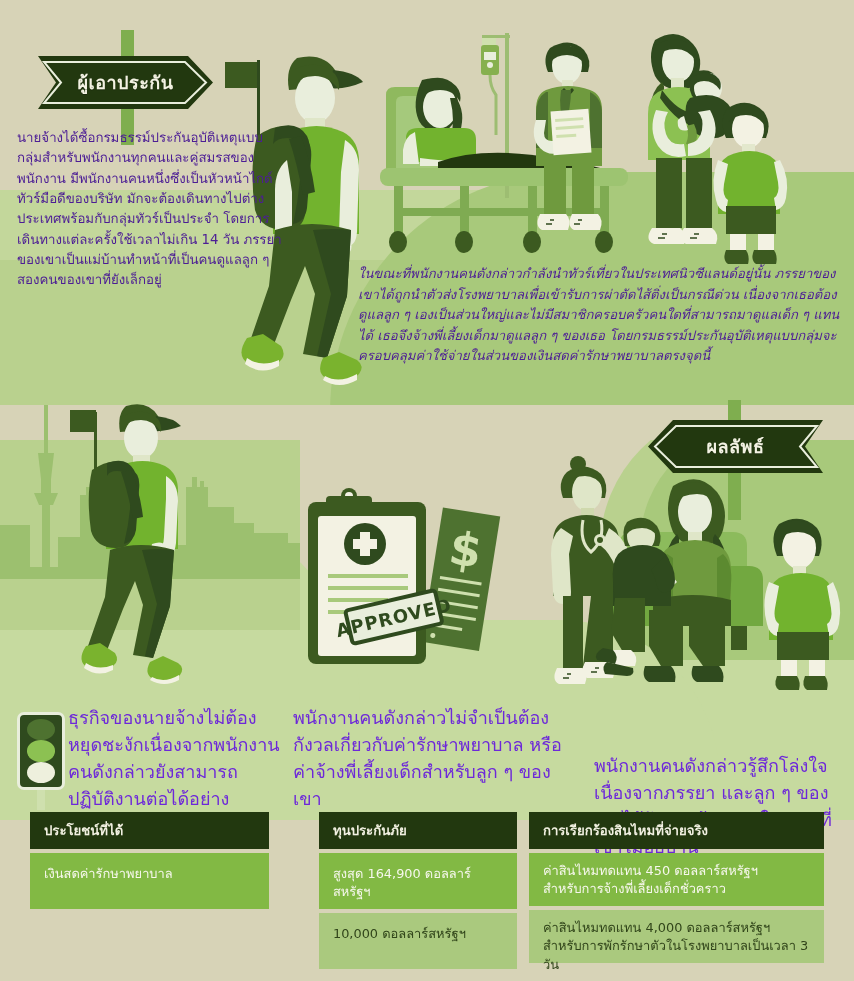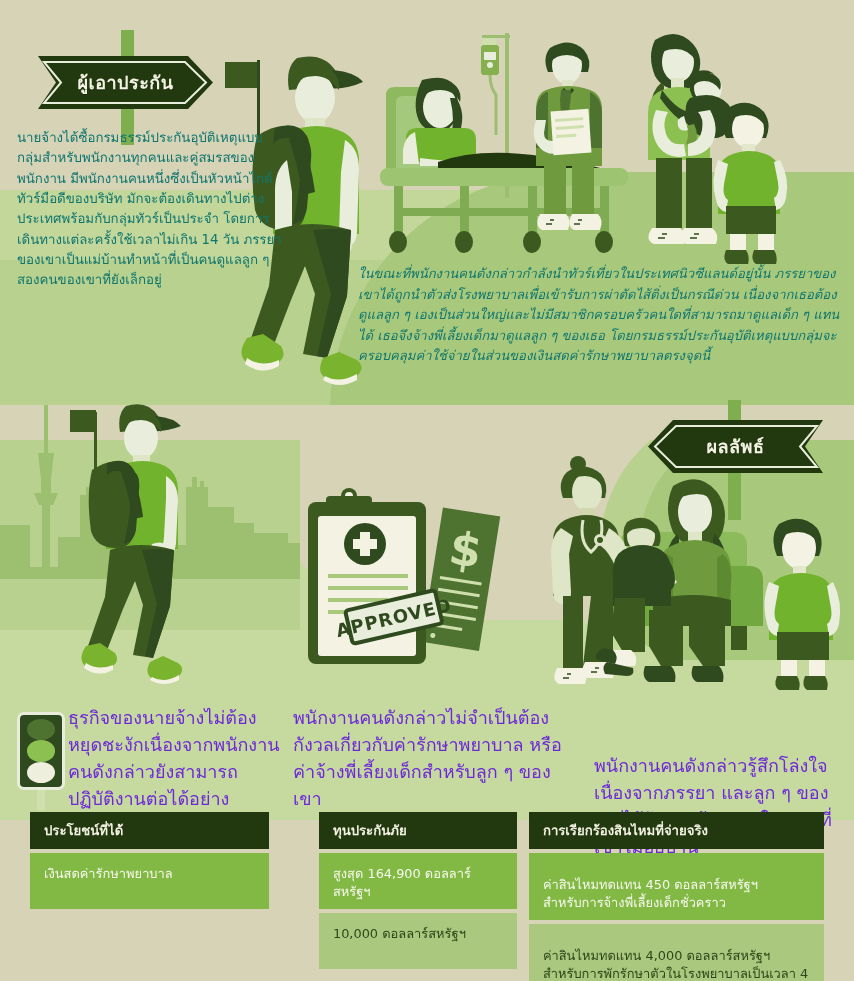--- a/index.html
+++ b/index.html
@@ -36,21 +36,21 @@
     text-shadow:0 1px 0 rgba(0,0,0,.25);
   }
   #sign-insured{left:30px;top:30px;width:200px;height:110px;}
   #sign-insured .post{left:91px;top:0;height:115px;}
   #sign-insured .board{left:8px;top:26px;width:175px;height:53px;}
   #sign-result{left:630px;top:400px;width:210px;height:110px;}
   #sign-result .post{left:98px;top:0;height:120px;}
   #sign-result .board{left:18px;top:20px;width:175px;height:53px;}
 
   
-  .copy{position:absolute;color:#0f766e;font-size:13.3px;line-height:1.53;}
+  .copy{position:absolute;color:#4c1d95;font-size:13.3px;line-height:1.53;}
   #copy-insured{left:17px;top:128px;width:265px;}
   #copy-story{left:358px;top:264px;width:490px;font-size:13.1px;line-height:1.57;font-style:italic;}
   .copy-sm{position:absolute;color:#6d28d9;font-size:18px;line-height:1.5;}
   #copy-b1{left:68px;top:704px;width:215px;}
   #copy-b2{left:293px;top:704px;width:280px;}
   #copy-b3{left:594px;top:744px;width:260px;margin-top:8px;}
 
   
   .tl-pole{position:absolute;left:37px;top:775px;width:8px;height:35px;background:#cfe0ae;}
   .tl-box{position:absolute;left:17px;top:712px;width:48px;height:78px;background:#2f4a1e;border-radius:7px;
@@ -64,21 +64,21 @@
   
   .tbl{position:absolute;left:30px;top:812px;width:794px;display:flex;gap:12px;}
   .tcol{display:flex;flex-direction:column;gap:4px;}
   .tcol.c1{width:268px;}
   .tcol.c2{width:222px;padding-left:38px;}
   .tcol.c3{width:331px;}
   .th{background:#22380f;color:#f2f1e2;font-size:13.2px;font-weight:700;padding:10px 14px;height:17px;line-height:17px;box-sizing:content-box;}
   .td{font-size:12.9px;color:#2b3c16;padding:12px 14px;line-height:1.42;}
   .r1 .td{background:#82b944;color:#f6f7ec;height:32px;}
   .r2 .td{background:#aac97e;color:#31451a;height:32px;}
-  .td.two{padding-top:23px;}
+  .td.two{padding-top:9px;}
 
   
   .ill{position:absolute;}
   svg{overflow:visible;}
 </style>
 </head>
 <body>
 
 <div class="stage">
 
@@ -473,19 +473,19 @@
       <div class="th">การเรียกร้องสินไหมที่จ่ายจริง</div>
       <div class="r1">
         <div class="td two">
           <div>ค่าสินไหมทดแทน 450 ดอลลาร์สหรัฐฯ</div>
           <div>สำหรับการจ้างพี่เลี้ยงเด็กชั่วคราว</div>
         </div>
       </div>
       <div class="r2">
         <div class="td two">
           <div>ค่าสินไหมทดแทน 4,000 ดอลลาร์สหรัฐฯ</div>
-          <div>สำหรับการพักรักษาตัวในโรงพยาบาลเป็นเวลา 4 วัน</div>
+          <div>สำหรับการพักรักษาตัวในโรงพยาบาลเป็นเวลา 3 วัน</div>
         </div>
       </div>
     </div>
   </div>
 
 </div>
 
 </body></html>

